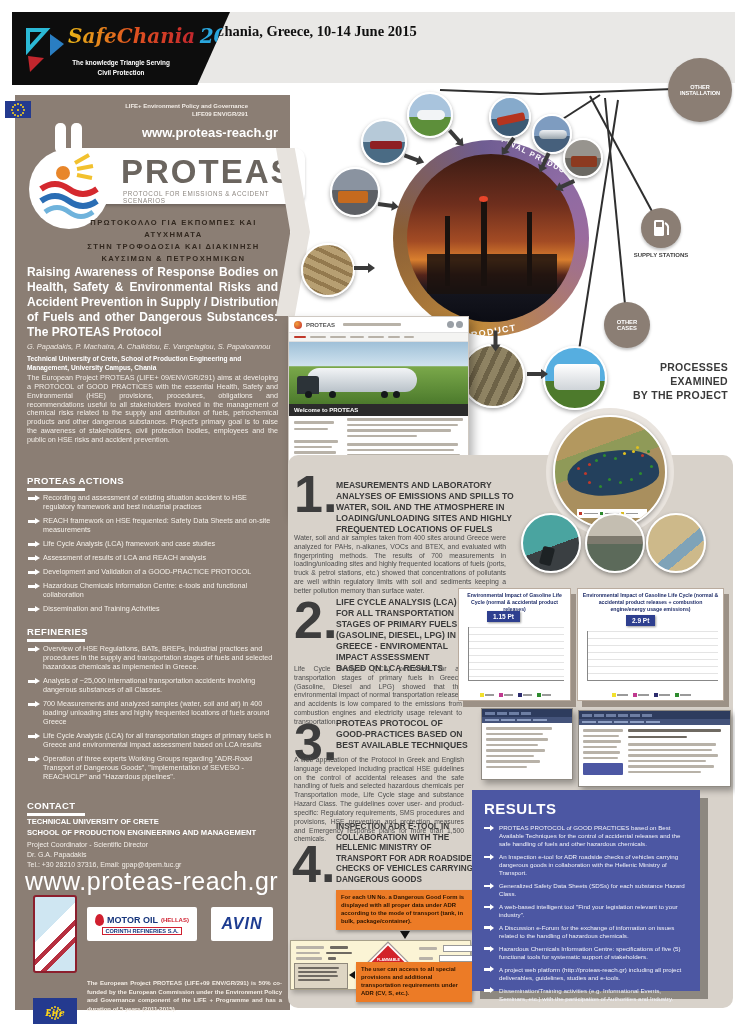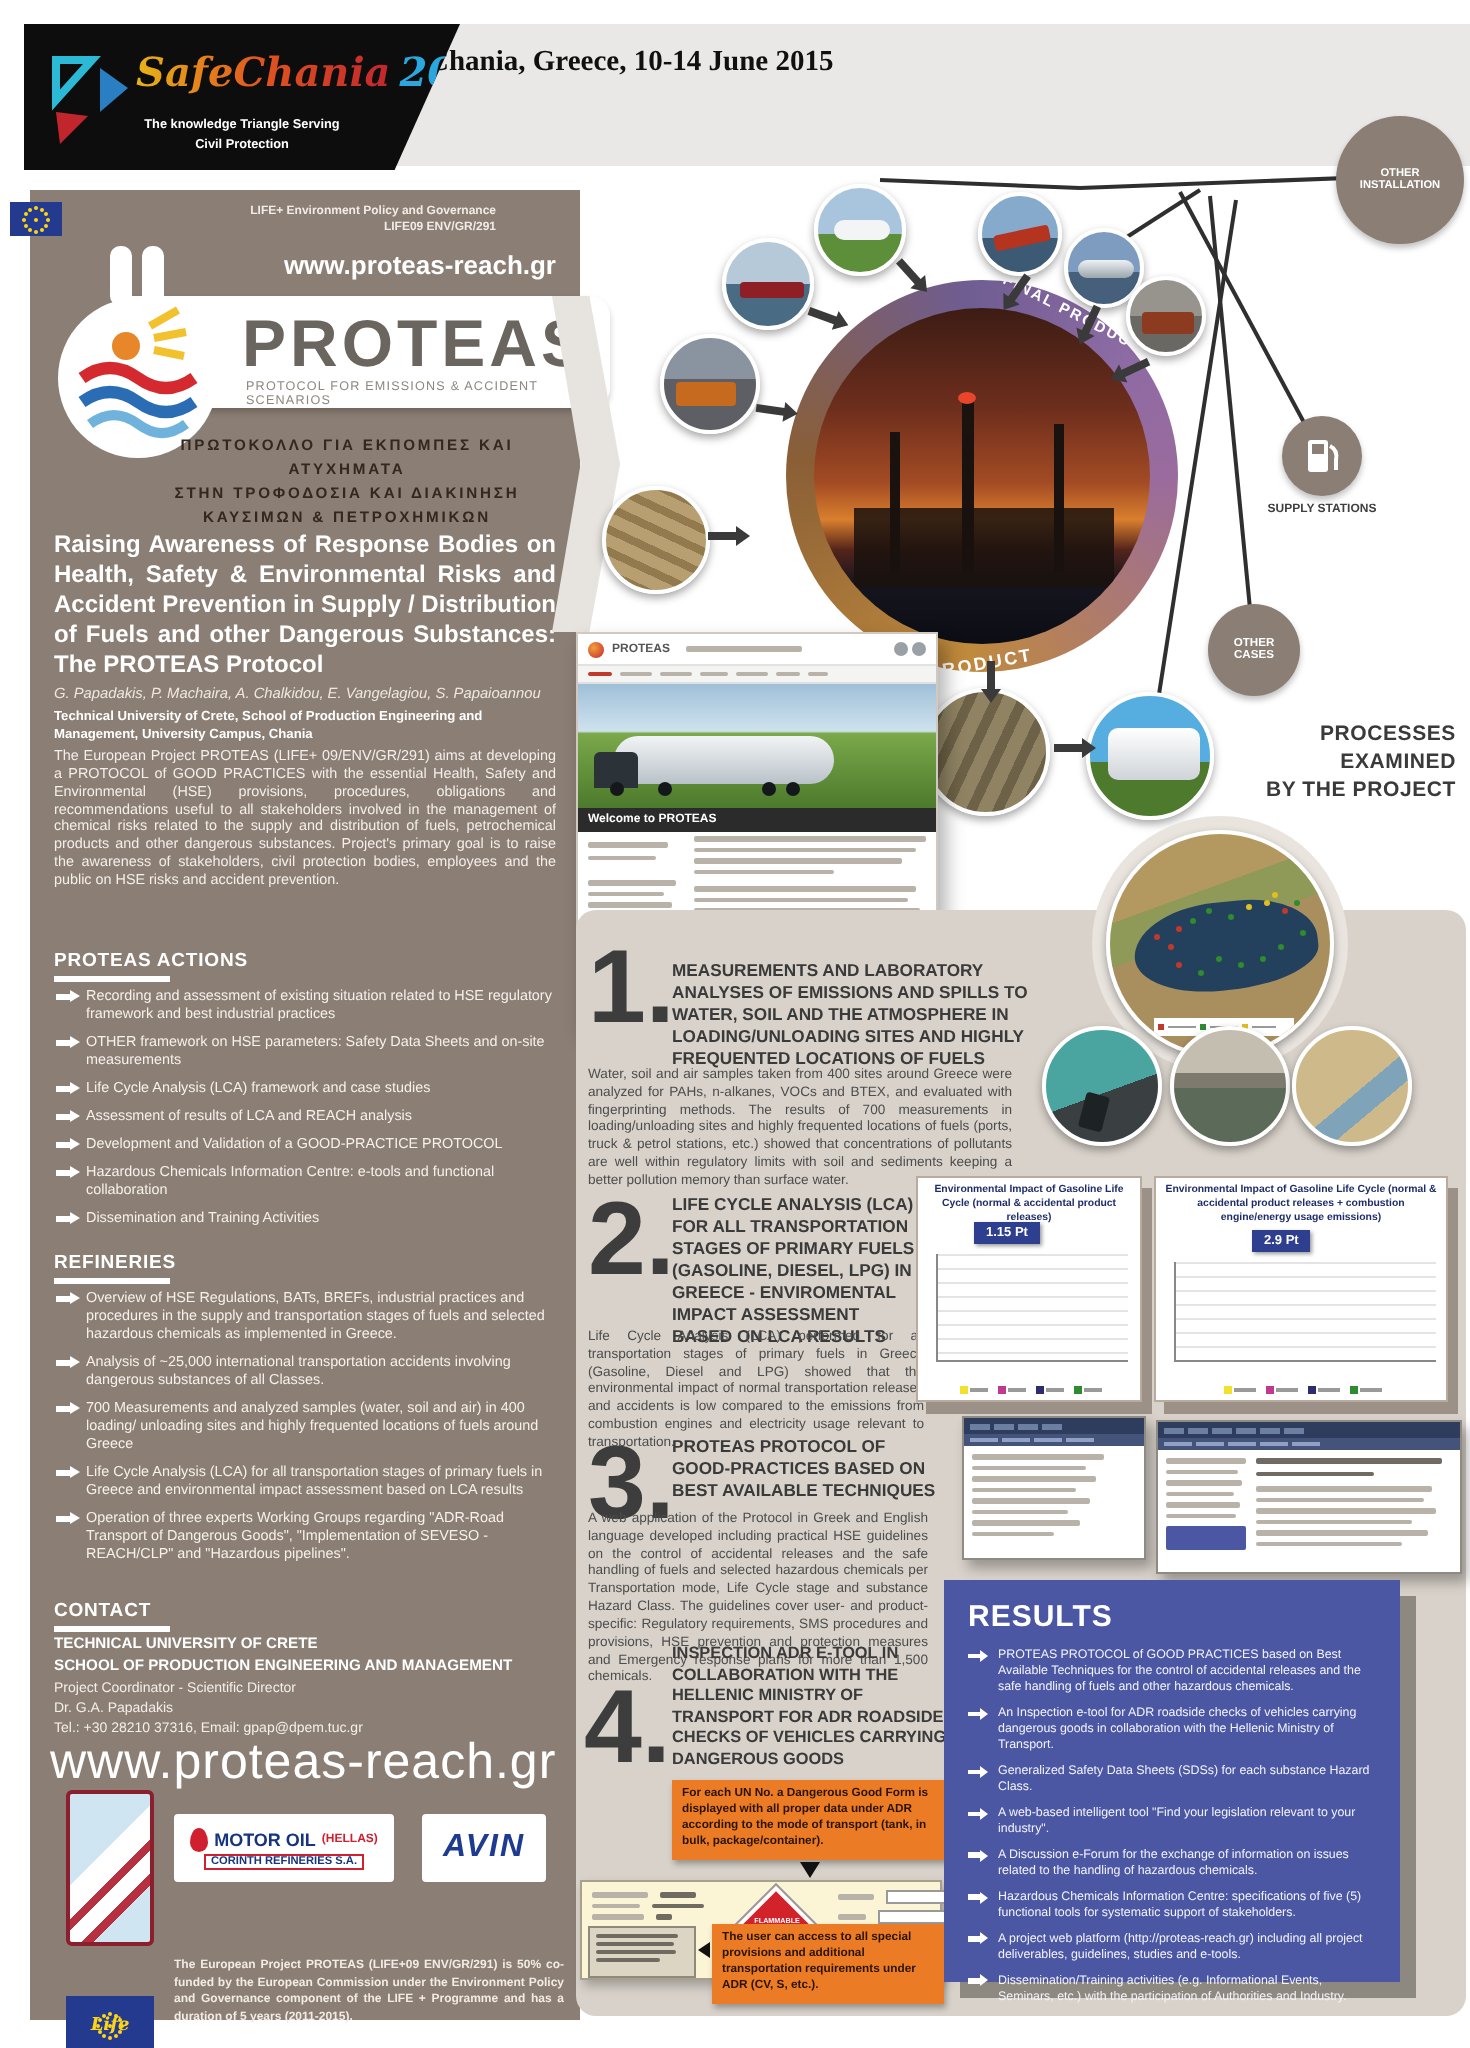--- a/index.html
+++ b/index.html
@@ -188,22 +188,22 @@
     <div class="abs s-title" style="left:12px;right:12px;top:170px;">Raising Awareness of Response Bodies on Health, Safety &amp; Environmental Risks and Accident Prevention in Supply / Distribution of Fuels and other Dangerous Substances: The PROTEAS Protocol</div>
     <div class="abs s-authors" style="left:12px;right:10px;top:247px;">G. Papadakis, P. Machaira, A. Chalkidou, E. Vangelagiou, S. Papaioannou</div>
     <div class="abs s-affil" style="left:12px;right:12px;top:260px;">Technical University of Crete, School of Production Engineering and Management, University Campus, Chania</div>
     <div class="abs s-body" style="left:12px;right:12px;top:279px;">The European Project PROTEAS (LIFE+ 09/ENV/GR/291) aims at developing a PROTOCOL of GOOD PRACTICES with the essential Health, Safety and Environmental (HSE) provisions, procedures, obligations and recommendations useful to all stakeholders involved in the management of chemical risks related to the supply and distribution of fuels, petrochemical products and other dangerous substances. Project's primary goal is to raise the awareness of stakeholders, civil protection bodies, employees and the public on HSE risks and accident prevention.</div>
 
     <div class="abs" style="left:12px;top:380px;">
       <div class="s-h">PROTEAS ACTIONS</div>
       <div class="s-h-bar"></div>
     </div>
     <ul class="arr-list abs" style="left:12px;right:10px;top:398px;">
-      <li>Recording and assessment of existing situation related to HSE regulatory framework  and best industrial practices</li>
-      <li>OTHER framework on HSE parameters: Safety Data Sheets and on-site measurements</li>
+      <li>Recording and assessment of existing situation accident to HSE regulatory framework  and best industrial practices</li>
+      <li>REACH framework on HSE frequented: Safety Data Sheets and on-site measurements</li>
       <li>Life Cycle Analysis (LCA) framework and case studies</li>
       <li>Assessment of results of LCA and REACH analysis</li>
       <li>Development and Validation of a GOOD-PRACTICE PROTOCOL</li>
       <li>Hazardous Chemicals Information Centre: e-tools and functional collaboration</li>
       <li>Dissemination and Training Activities</li>
     </ul>
 
     <div class="abs" style="left:12px;top:531px;">
       <div class="s-h">REFINERIES</div>
       <div class="s-h-bar"></div>

